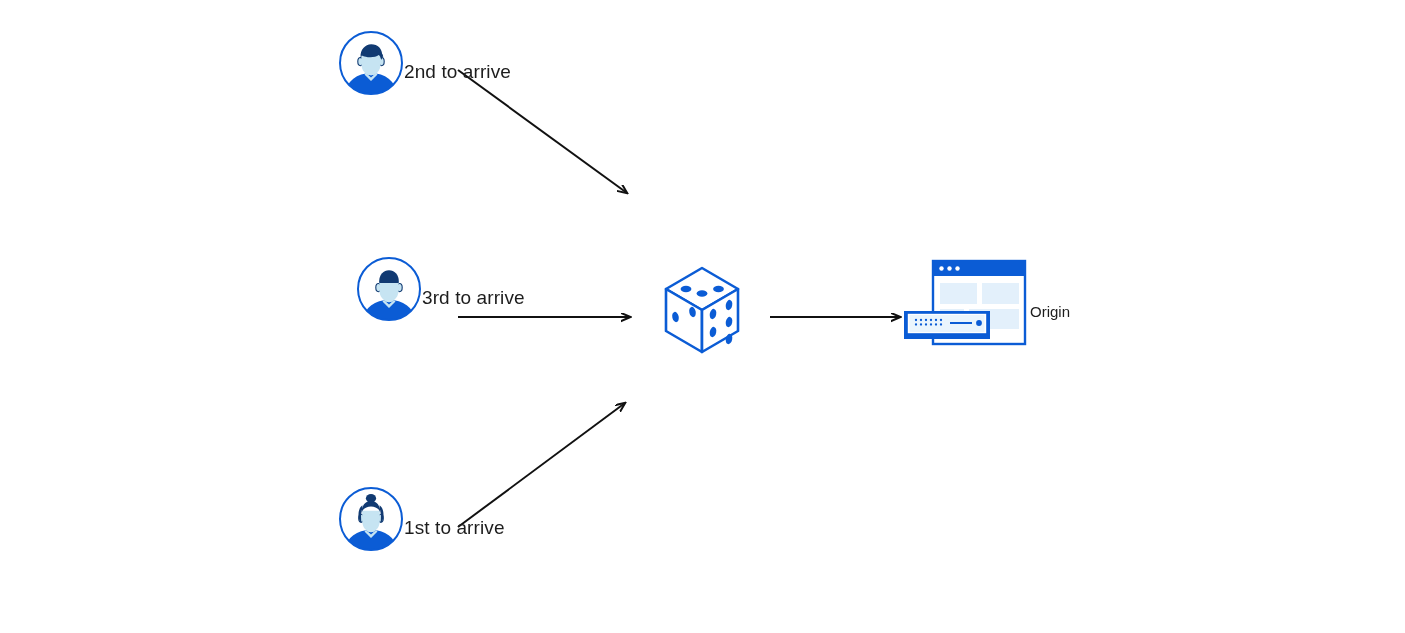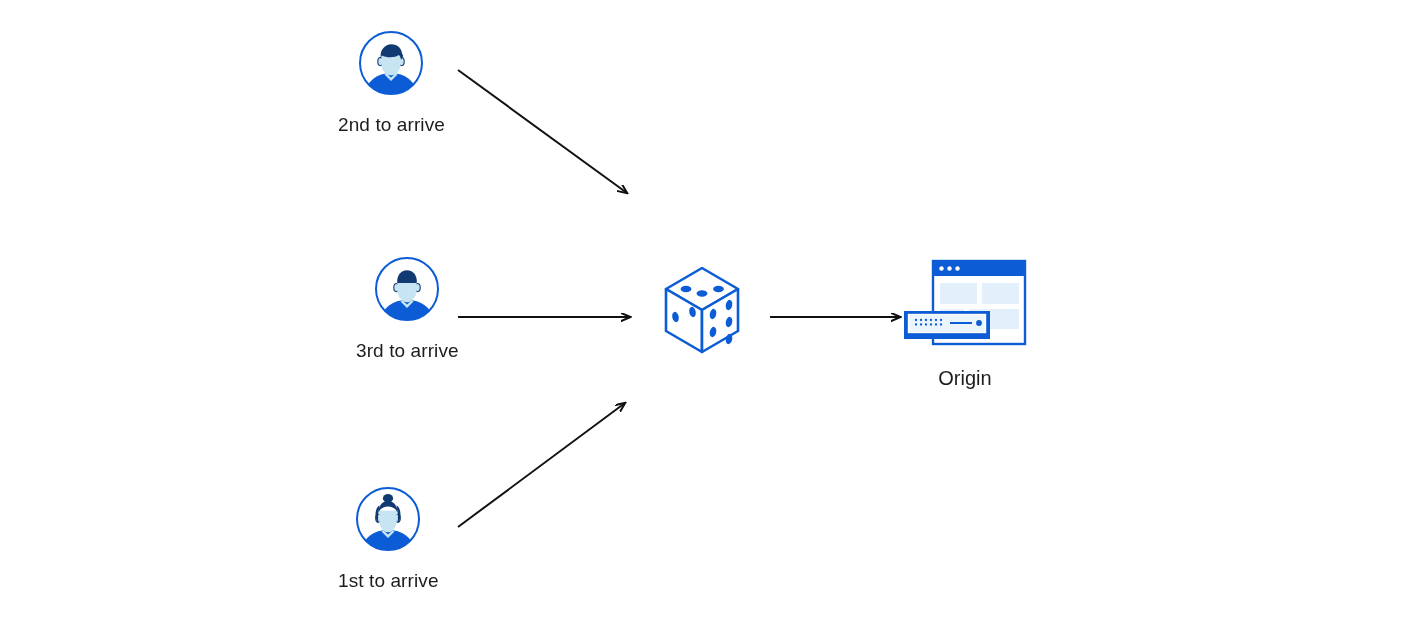--- a/index.html
+++ b/index.html
@@ -3,28 +3,28 @@
 <meta charset="utf-8">
 <title>Anycast arrival diagram</title>
 <style>
   html,body{margin:0;padding:0;background:#ffffff;}
   body{
     width:1405px;height:633px;position:relative;overflow:hidden;
     font-family:"Liberation Sans","DejaVu Sans",sans-serif;
     -webkit-font-smoothing:antialiased;
   }
   .stage{position:absolute;inset:0;}
-  .node{position:absolute;display:flex;flex-direction:column;align-items:center;}
+  .node{position:absolute;display:flex;flex-direction:row;align-items:center;}
   .avatar{width:66px;height:66px;display:block;}
   .node-label{
     margin-top:18px;font-size:19px;color:#1d1d1d;line-height:1.2;
     white-space:nowrap;letter-spacing:.1px;
   }
   .origin-label{
-    margin-top:16px;font-size:20px;color:#1d1d1d;white-space:nowrap;
+    margin-top:16px;font-size:15px;color:#1d1d1d;white-space:nowrap;
   }
   .edges{position:absolute;left:0;top:0;width:1405px;height:633px;pointer-events:none;}
   .dice{width:86px;height:96px;display:block;}
   .origin-icon{width:130px;height:96px;display:block;}
 </style>
 </head>
 <body>
 
 <div class="stage">
 

